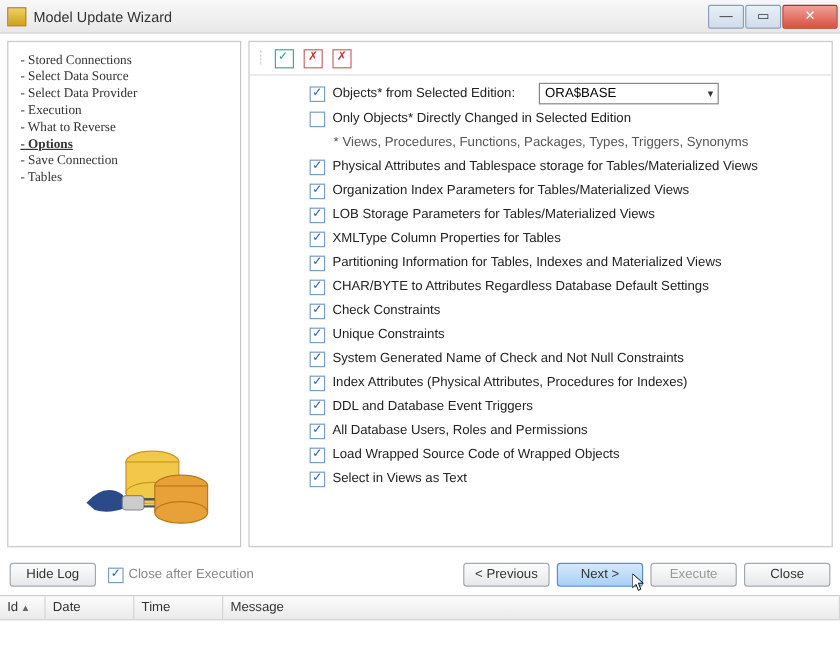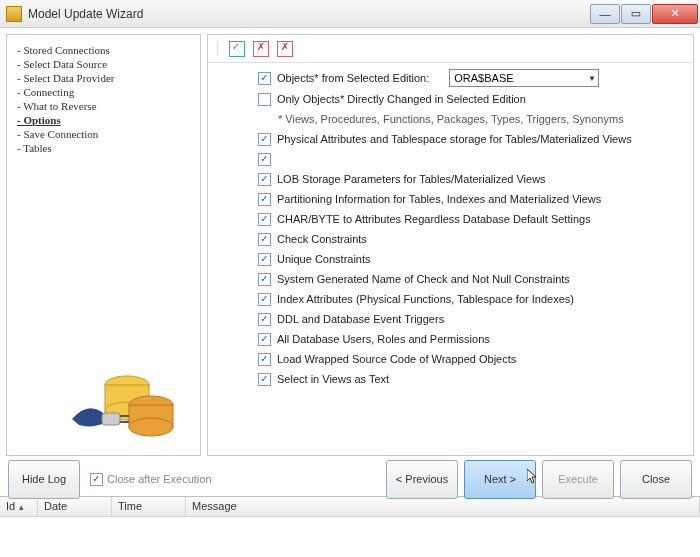--- a/index.html
+++ b/index.html
@@ -29,21 +29,21 @@
 
 .row { display: flex; align-items: center; padding: 2px 0; min-height: 20px; }
 .chk { width: 13px; height: 13px; border: 1px solid #7a9ec8; background: #fff; margin-right: 6px; display: flex; align-items: center; justify-content: center; flex-shrink: 0; }
 .chk.on::after { content: "✓"; color: #2060c0; font-size: 10px; line-height: 10px; }
 .row-label { font-size: 11px; color: #222; }
 .dropdown { margin-left: 20px; width: 150px; height: 18px; border: 1px solid #888; background: #fff; display: flex; align-items: center; padding: 0 4px; font-size: 11px; position: relative; }
 .dropdown::after { content: "▾"; position: absolute; right: 4px; font-size: 9px; color: #333; }
 .note { padding-left: 20px; color: #555; font-size: 11px; }
 
 .btnbar { height: 34px; display: flex; align-items: center; padding: 0 8px; gap: 6px; }
-.btn { height: 39px; padding: 0 8px; border: 1px solid #a0a8b0; border-radius: 3px; background: linear-gradient(#fdfdfd, #e6e8ea); font-size: 11px; color: #333; cursor: pointer; display: flex; align-items: center; justify-content: center; min-width: 72px; }
+.btn { height: 20px; padding: 0 8px; border: 1px solid #a0a8b0; border-radius: 3px; background: linear-gradient(#fdfdfd, #e6e8ea); font-size: 11px; color: #333; cursor: pointer; display: flex; align-items: center; justify-content: center; min-width: 72px; }
 .btn.disabled { color: #999; cursor: default; }
 .btn.primary { background: linear-gradient(#d4e8fc, #a8d0f4); border-color: #5a8ec8; }
 .chk-inline { display: flex; align-items: center; color: #888; margin-left: 4px; }
 .spacer { flex: 1; }
 
 .log { border-top: 1px solid #c0c0c0; height: 52px; }
 .log-header { display: flex; background: linear-gradient(#fcfcfc, #eaeaea); border-bottom: 1px solid #d0d0d0; height: 20px; }
 .log-col { border-right: 1px solid #d4d4d4; padding: 3px 6px; font-size: 11px; color: #333; }
 .col-id { width: 38px; }
 .col-date { width: 74px; }
@@ -67,21 +67,21 @@
     <div class="win-btn close">✕</div>
   </div>
 </div>
 
 <div class="content">
   <div class="sidebar">
     <div id="steps">
         <div class="step">- Stored Connections</div>
         <div class="step">- Select Data Source</div>
         <div class="step">- Select Data Provider</div>
-        <div class="step">- Connecting</div>
+        <div class="step">- Execution</div>
         <div class="step">- What to Reverse</div>
         <div class="step active">- Options</div>
         <div class="step">- Save Connection</div>
         <div class="step">- Tables</div>
       </div>
     <div class="sidebar-img">
       <svg viewBox="0 0 130 100">
         <ellipse cx="70" cy="38" rx="22" ry="9" class="cyl" fill="#f2c84a" stroke="#c89820"></ellipse>
         <rect x="48" y="38" width="44" height="26" fill="#f2c84a" stroke="#c89820"></rect>
         <ellipse cx="70" cy="64" rx="22" ry="9" fill="#f2c84a" stroke="#c89820"></ellipse>
@@ -118,48 +118,53 @@
       <div class="row">
         <span class="note">* Views, Procedures, Functions, Packages, Types, Triggers, Synonyms</span>
       </div>
       <div id="opts">
           <div class="row">
             <div class="chk on"></div>
             <span class="row-label">Physical Attributes and Tablespace storage for Tables/Materialized Views</span>
           </div>
           <div class="row">
             <div class="chk on"></div>
+            <span class="row-label">Organization Index Parameters for Tables/Materialized Views</span>
           </div>
           <div class="row">
             <div class="chk on"></div>
             <span class="row-label">LOB Storage Parameters for Tables/Materialized Views</span>
           </div>
           <div class="row">
             <div class="chk on"></div>
+            <span class="row-label">XMLType Column Properties for Tables</span>
+          </div>
+          <div class="row">
+            <div class="chk on"></div>
             <span class="row-label">Partitioning Information for Tables, Indexes and Materialized Views</span>
           </div>
           <div class="row">
             <div class="chk on"></div>
             <span class="row-label">CHAR/BYTE to Attributes Regardless Database Default Settings</span>
           </div>
           <div class="row">
             <div class="chk on"></div>
             <span class="row-label">Check Constraints</span>
           </div>
           <div class="row">
             <div class="chk on"></div>
             <span class="row-label">Unique Constraints</span>
           </div>
           <div class="row">
             <div class="chk on"></div>
             <span class="row-label">System Generated Name of Check and Not Null Constraints</span>
           </div>
           <div class="row">
             <div class="chk on"></div>
-            <span class="row-label">Index Attributes (Physical Functions, Tablespace for Indexes)</span>
+            <span class="row-label">Index Attributes (Physical Attributes, Procedures for Indexes)</span>
           </div>
           <div class="row">
             <div class="chk on"></div>
             <span class="row-label">DDL and Database Event Triggers</span>
           </div>
           <div class="row">
             <div class="chk on"></div>
             <span class="row-label">All Database Users, Roles and Permissions</span>
           </div>
           <div class="row">

